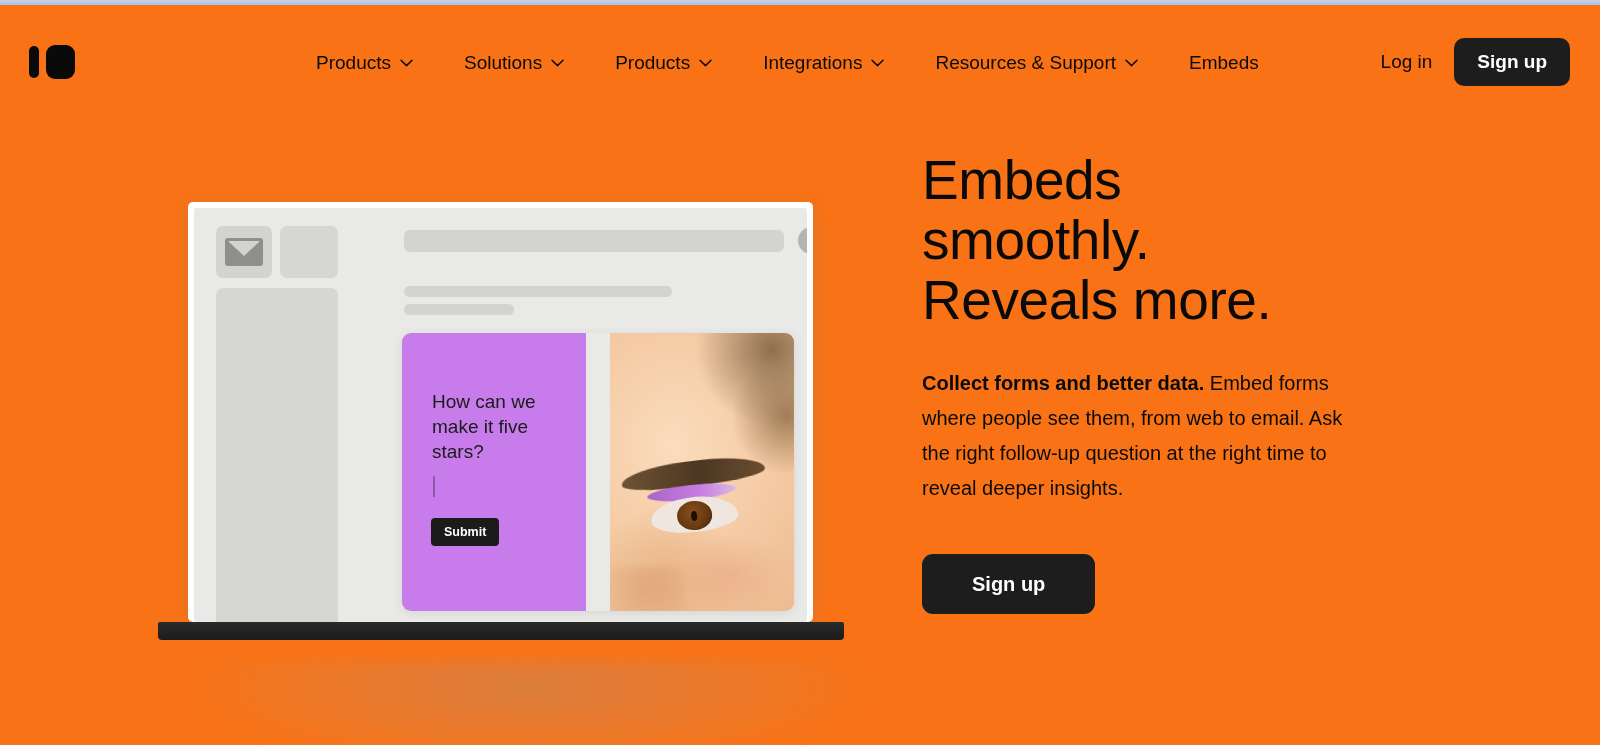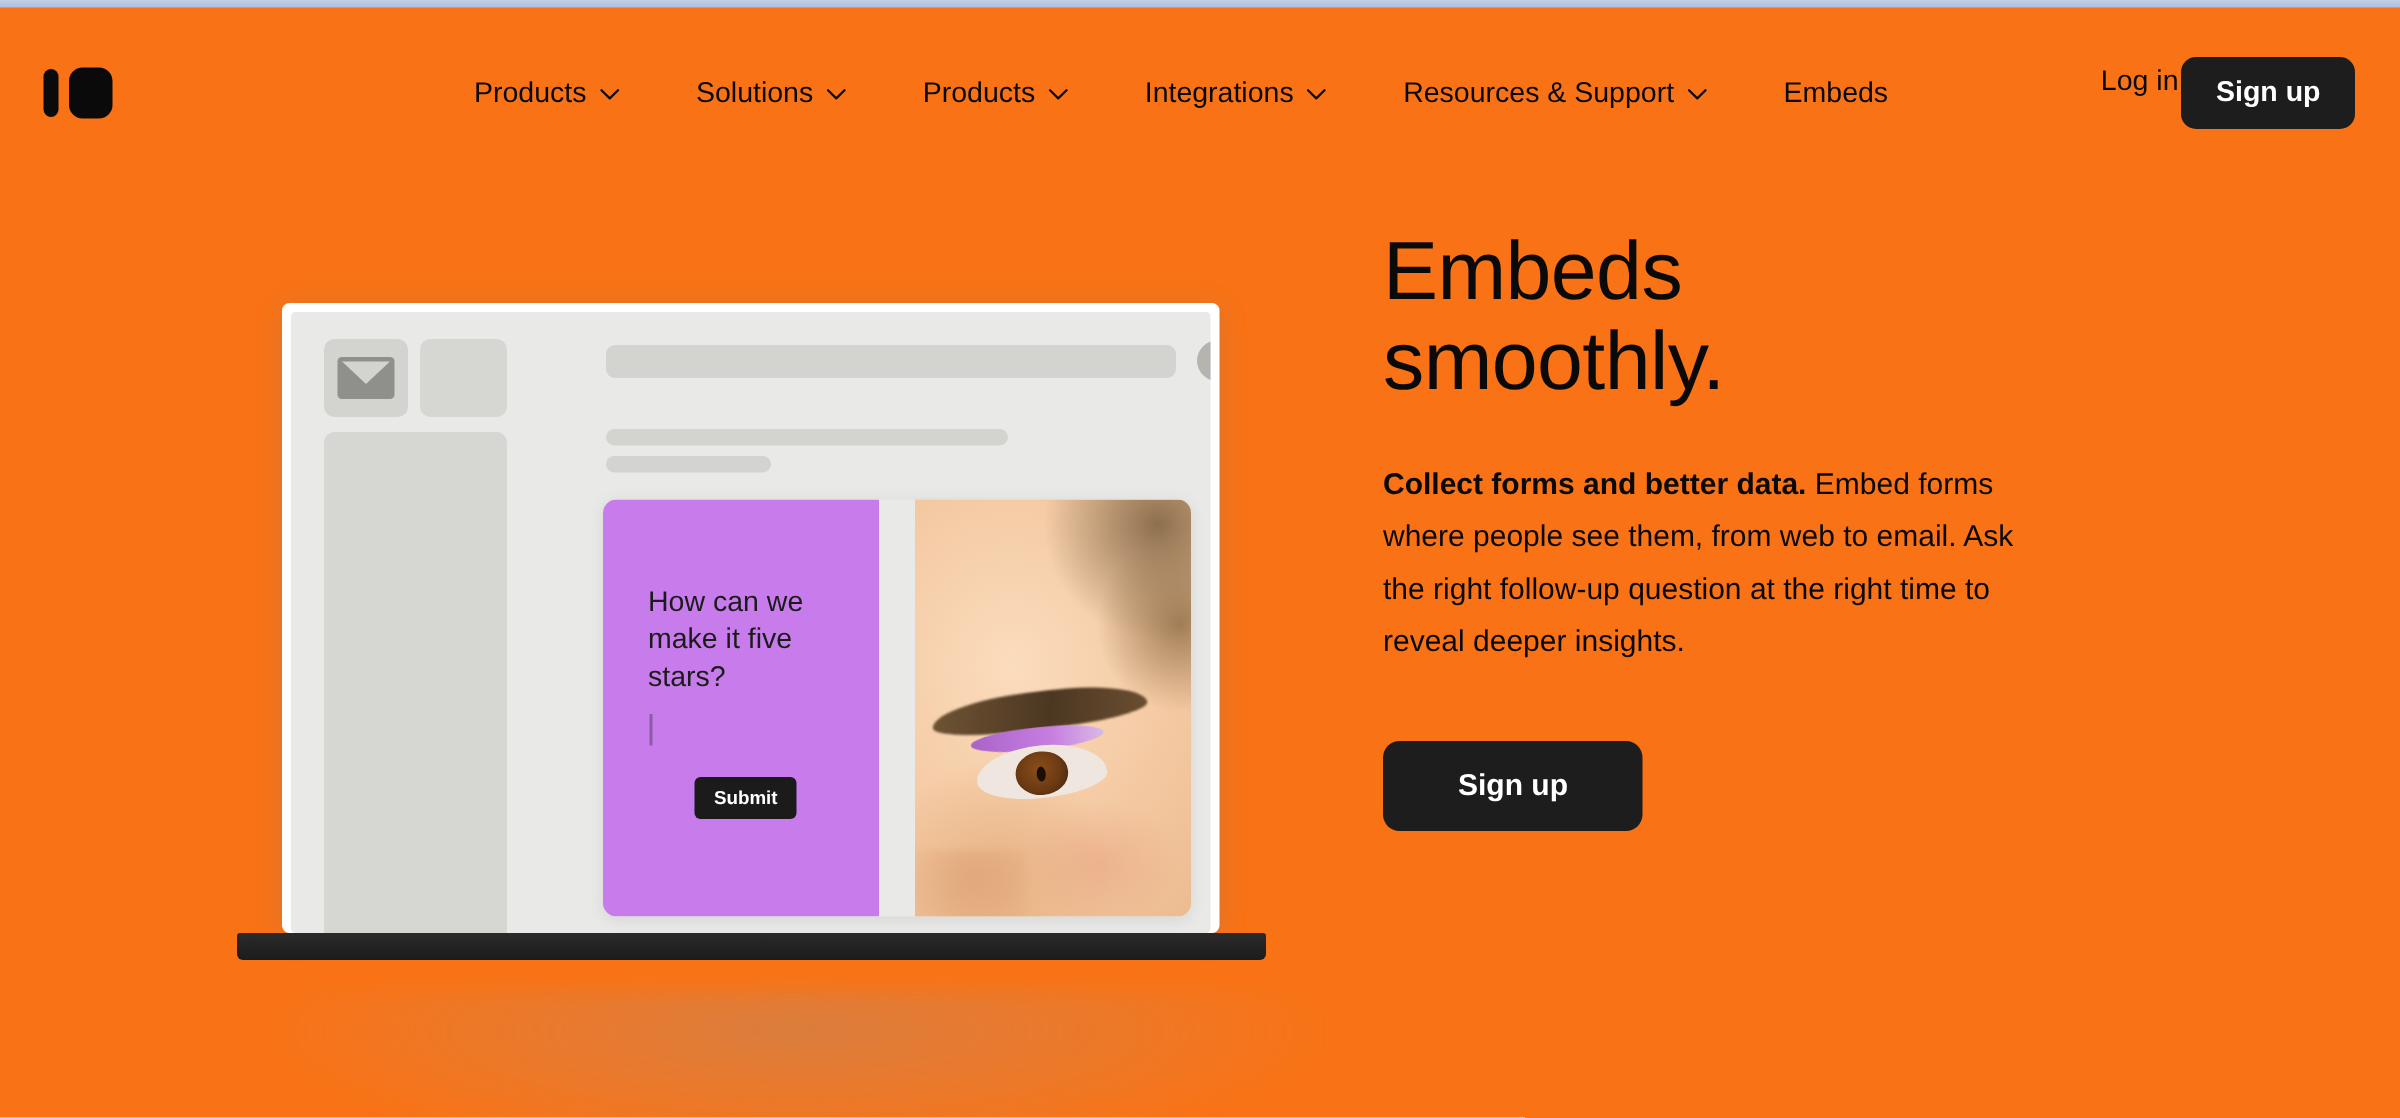--- a/index.html
+++ b/index.html
@@ -44,21 +44,21 @@
   }
   .nav-item:last-child { margin-right:0; }
   .nav-item.no-caret { margin-right:0; padding-right:0; }
   .caret {
     width:13px; height:8px; flex:none; display:block;
   }
   .caret svg { display:block; }
 
   .nav-right {
     position:absolute; right:30px; top:33px;
-    display:flex; 
+    display:flex; align-items:center; gap:20px;
   }
   .login-link {
     font-size:19px; color:#0a0a0a; text-decoration:none; cursor:pointer;
     padding:6px 2px;
   }
   .btn-dark {
     background:#1d1d1d; color:#ffffff;
     border:none; border-radius:10px;
     font-family:"Liberation Sans", sans-serif;
     font-size:19px; font-weight:bold;
@@ -138,21 +138,21 @@
   }
   .form-caret {
     position:absolute; left:31px; top:143px;
     width:2px; height:21px; background:#8e5aa8;
   }
   .btn-submit {
     position:absolute; left:29px; top:185px;
     background:#1b1b1b; color:#fff; border:none; border-radius:4px;
     font-family:"Liberation Sans", sans-serif;
     font-size:12.5px; font-weight:bold;
-    padding:7px 13px; cursor:pointer; line-height:14px;margin-left:32px;
+    padding:7px 13px; cursor:pointer; line-height:14px;
   }
   .form-right {
     width:50%; height:100%;
     position:relative; overflow:hidden;
     background:#f0c49b;
   }
   
   .face {
     position:absolute; inset:0;
     background:
@@ -357,20 +357,21 @@
       </div>
 
       <div class="laptop-base"></div>
     </div>
 
     <div class="copy">
 
       <h1 class="headline">
         <span>Embeds</span><br>
         <span>smoothly.</span><br>
+        <span>Reveals more.</span>
       </h1>
 
       <p class="subcopy"><b>Collect forms and better data.</b><span> Embed forms where people see them, from web to email. Ask the right follow-up question at the right time to reveal deeper insights.</span></p>
 
       <div class="cta">
         <button class="btn-cta">Sign up</button>
       </div>
 
     </div>
 

